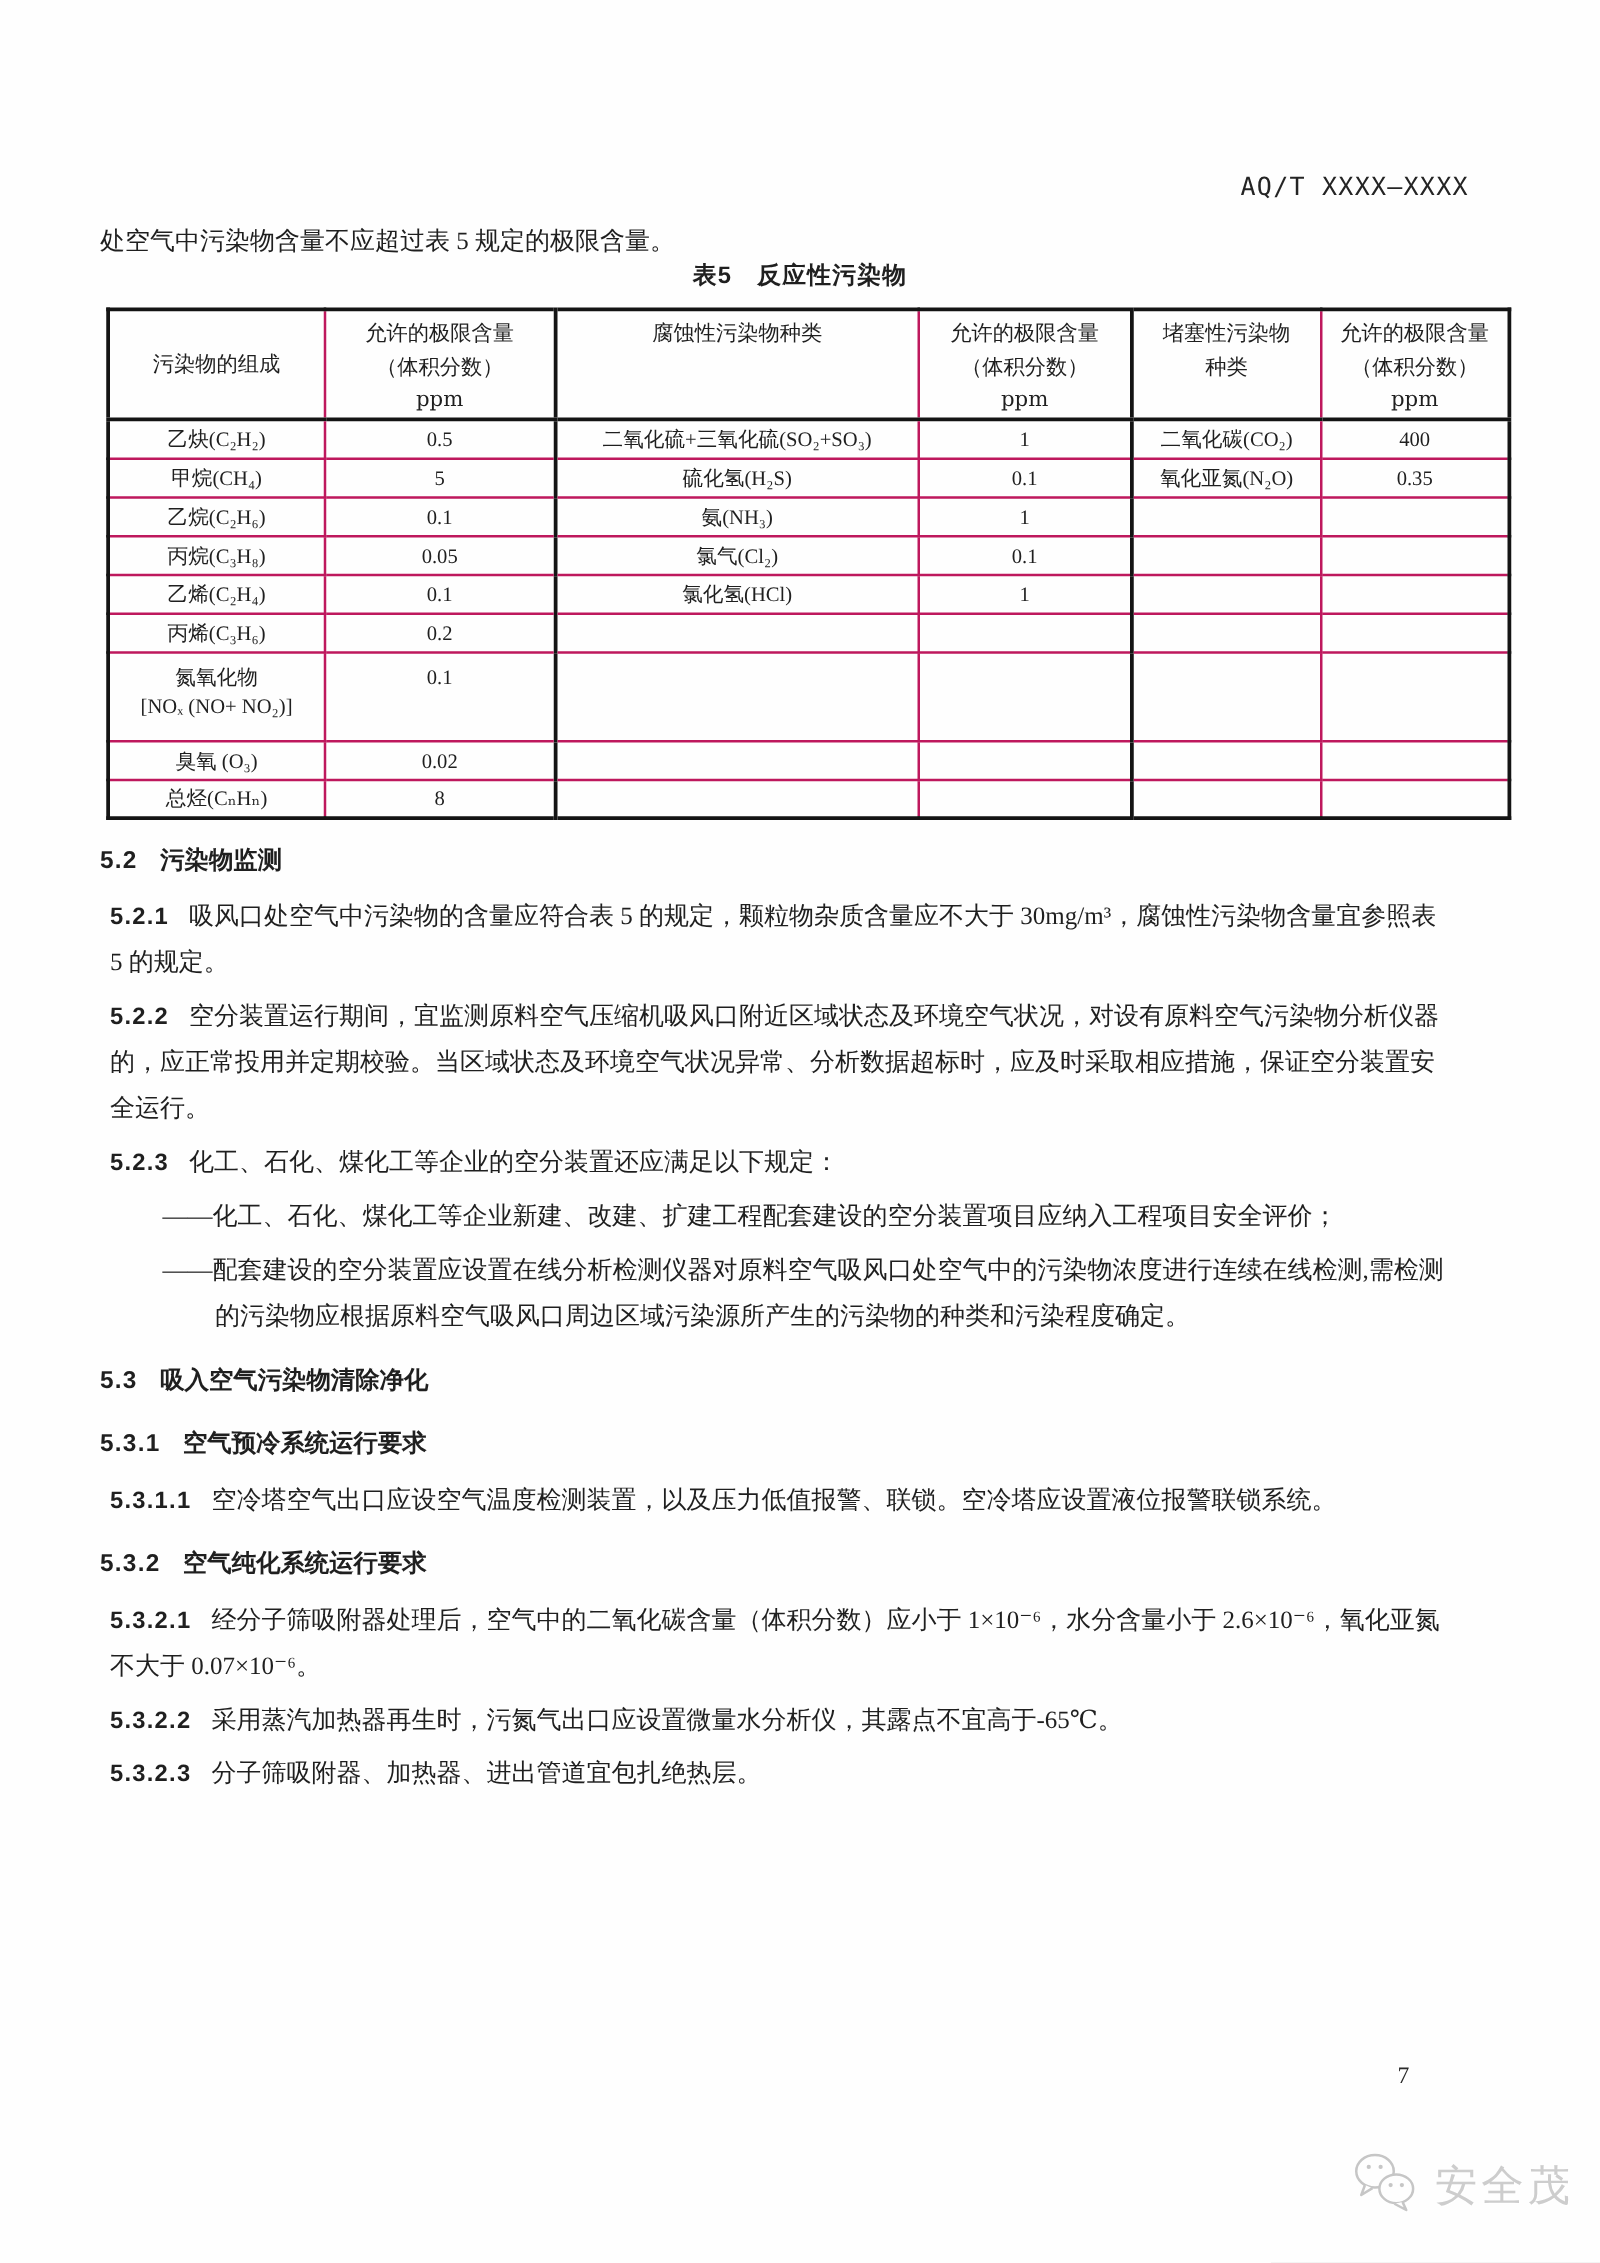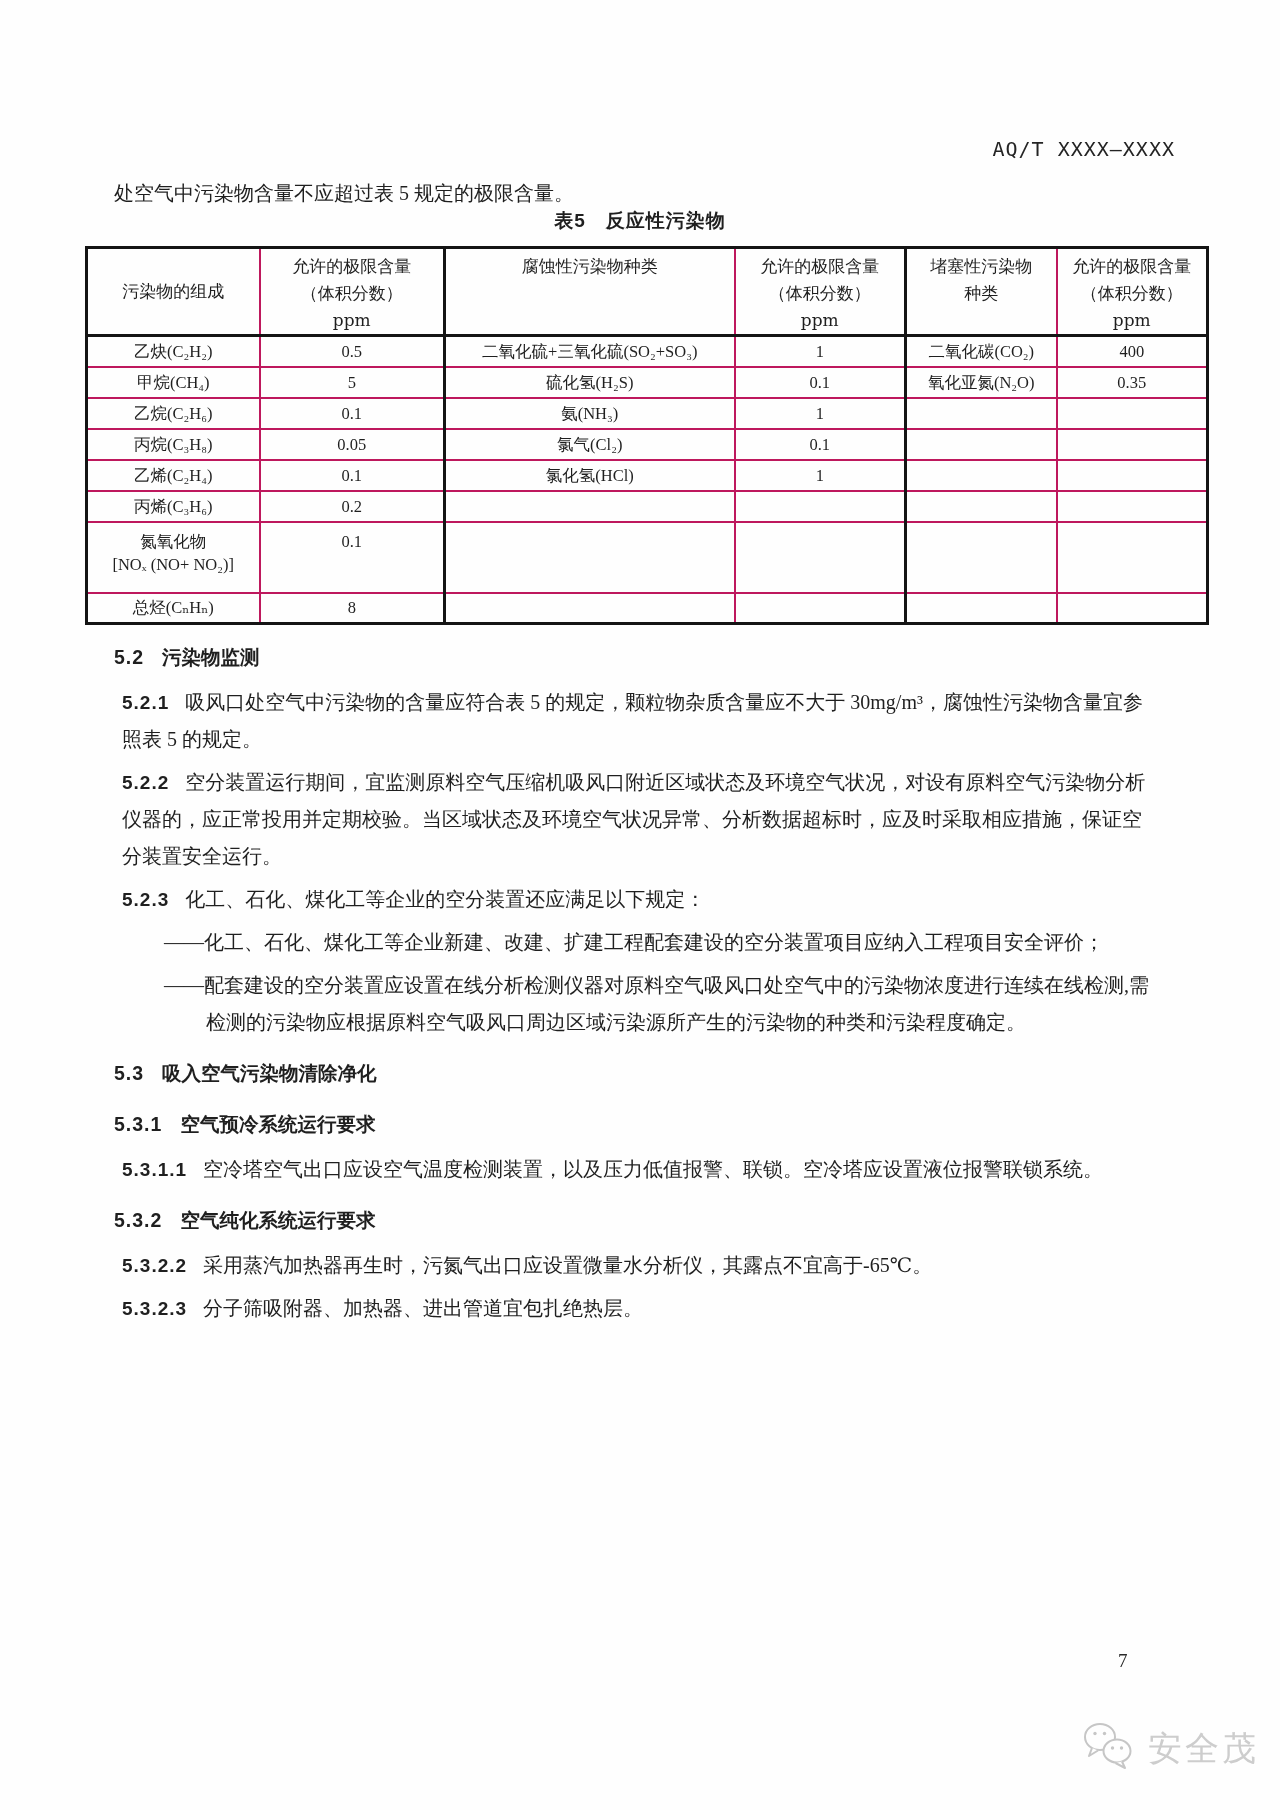--- a/index.html
+++ b/index.html
@@ -15,21 +15,21 @@
     padding-top:136px;
   }
   .doc-code{
     text-align:right;
     padding-right:105px;
     font-family:"DejaVu Sans Mono","Liberation Mono",monospace;
     font-size:20px;line-height:26px;
     letter-spacing:1px;
     color:#242424;
   }
-  .content{padding-left:114px;padding-right:112px;}
+  .content{padding-left:80px;padding-right:112px;}
   .intro{margin:16px 0 0 0;font-size:20px;line-height:30px;}
   .table-title{
     margin-top:0;
     text-align:center;
     font-family:"Liberation Sans","DejaVu Sans",sans-serif;
     font-weight:bold;font-size:19px;line-height:26px;
     letter-spacing:1px;
   }
   .table-wrap{margin:12px 0 0 85px;}
   table.t5{
@@ -199,20 +199,28 @@
         <tr class="tall">
           <td>氮氧化物
 [NOₓ (NO+ NO₂)]</td>
             <td>0.1</td>
           <td class="gs"></td>
             <td></td>
           <td class="gs"></td>
             <td></td>
         </tr>
         <tr>
+          <td>臭氧 (O₃)</td>
+            <td>0.02</td>
+          <td class="gs"></td>
+            <td></td>
+          <td class="gs"></td>
+            <td></td>
+        </tr>
+        <tr>
           <td>总烃(CₙHₙ)</td>
             <td>8</td>
           <td class="gs"></td>
             <td></td>
           <td class="gs"></td>
             <td></td>
         </tr>
       </tbody>
     </table>
   </div>
@@ -232,20 +240,21 @@
 
     <div class="h"><span class="num">5.3</span><span>吸入空气污染物清除净化</span></div>
 
     <div class="h"><span class="num">5.3.1</span><span>空气预冷系统运行要求</span></div>
 
     <p class="clause"><span class="num">5.3.1.1</span><span>空冷塔空气出口应设空气温度检测装置，以及压力低值报警、联锁。空冷塔应设置液位报警联锁系统。</span></p>
 
 
     <div class="h"><span class="num">5.3.2</span><span>空气纯化系统运行要求</span></div>
 
+    <p class="clause"><span class="num">5.3.2.1</span><span>经分子筛吸附器处理后，空气中的二氧化碳含量（体积分数）应小于 1×10⁻⁶，水分含量小于 2.6×10⁻⁶，氧化亚氮不大于 0.07×10⁻⁶。</span></p>
 
     <p class="clause"><span class="num">5.3.2.2</span><span>采用蒸汽加热器再生时，污氮气出口应设置微量水分析仪，其露点不宜高于-65℃。</span></p>
 
     <p class="clause"><span class="num">5.3.2.3</span><span>分子筛吸附器、加热器、进出管道宜包扎绝热层。</span></p>
   </div>
 
   <div class="page-number">7</div>
 
   <div class="watermark">
     <span>

